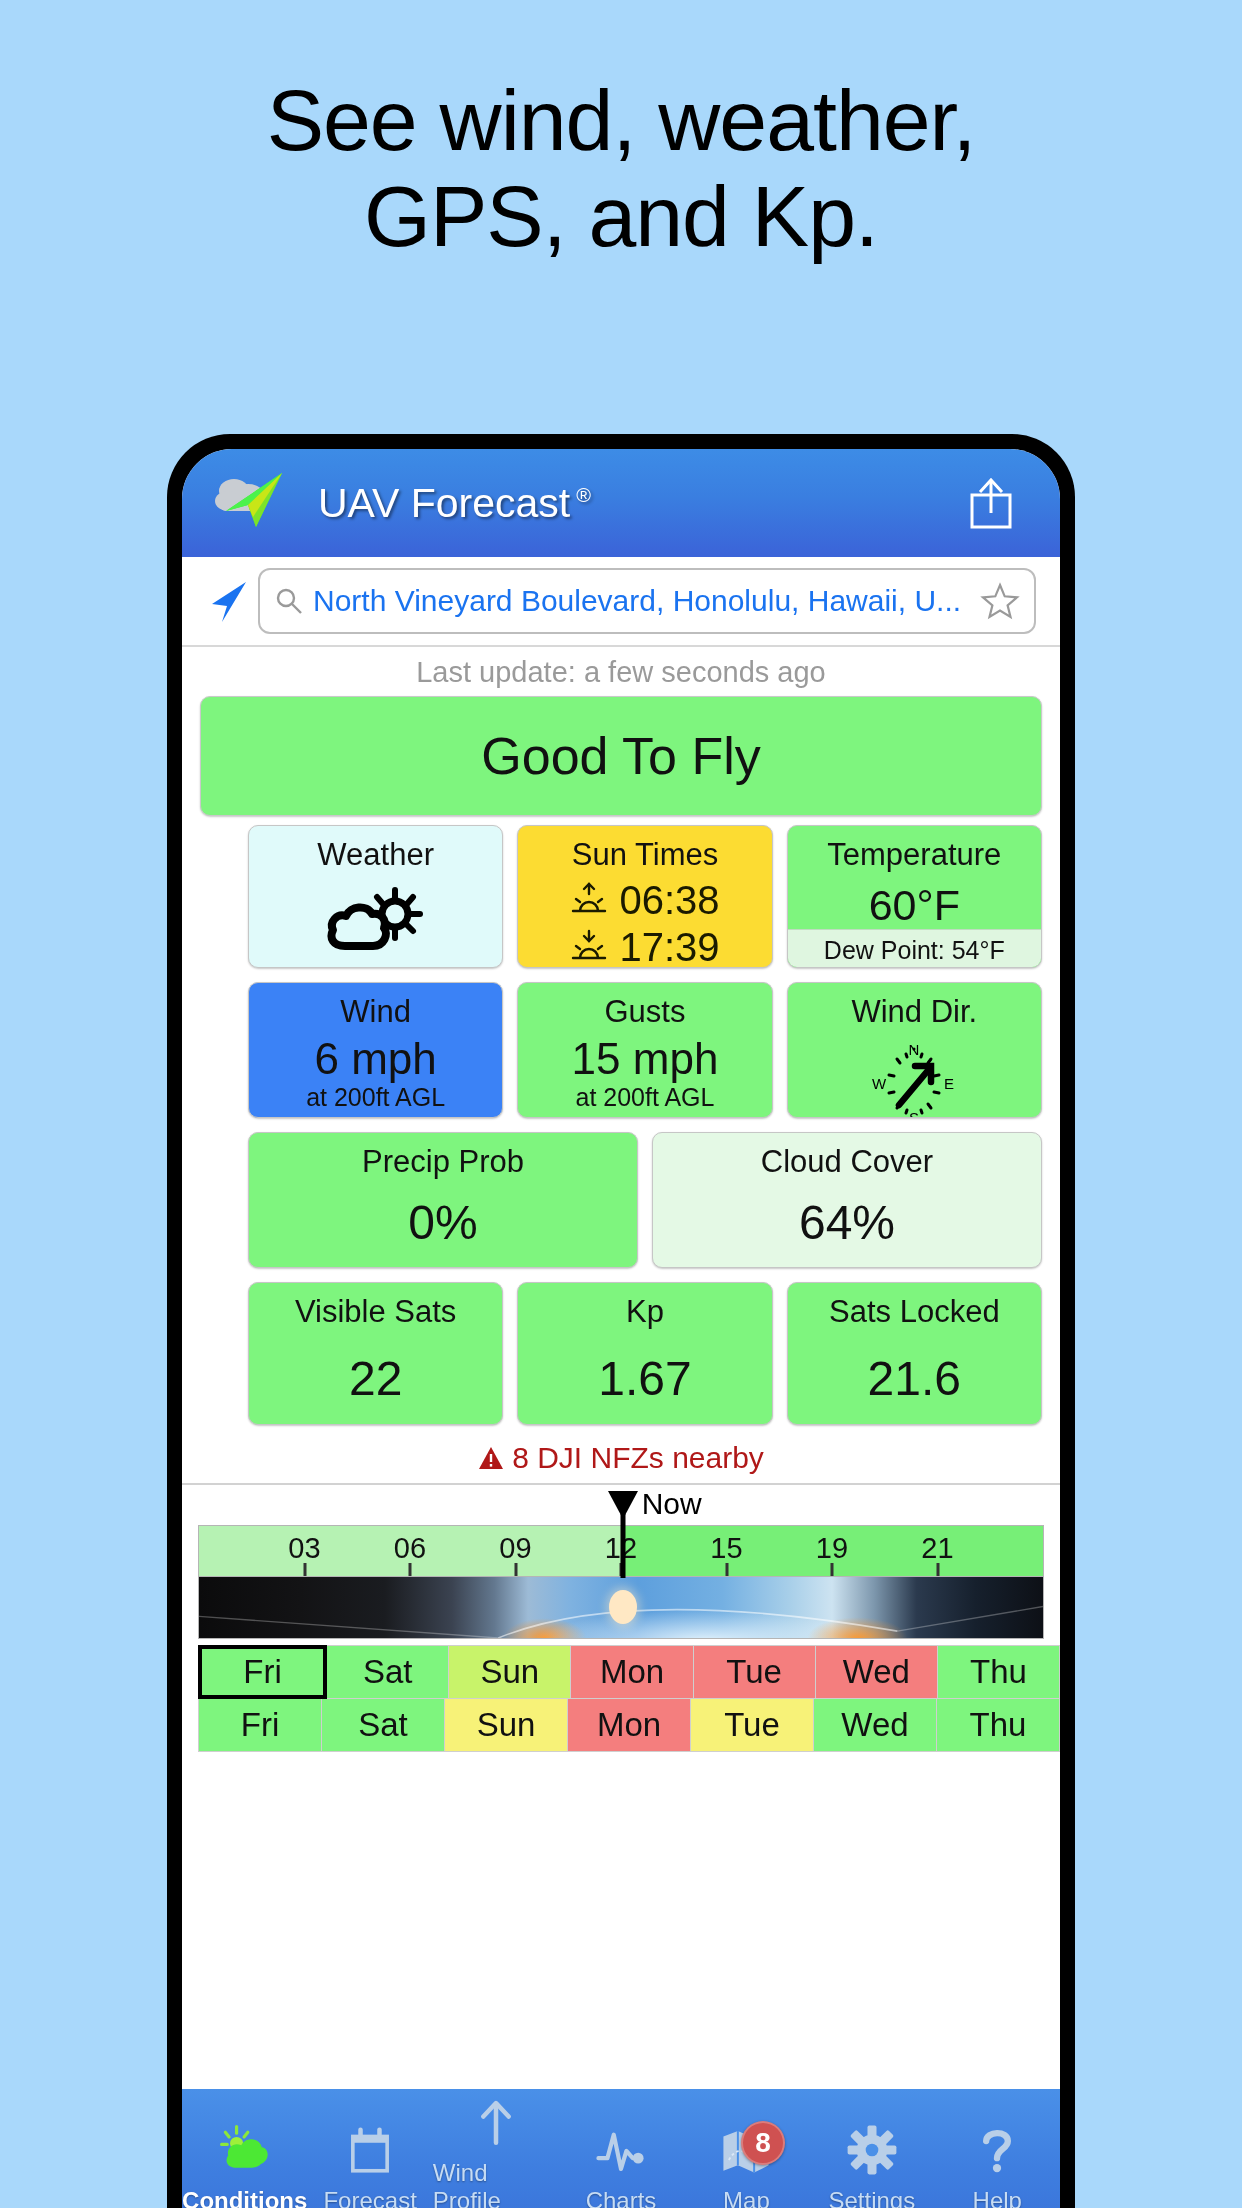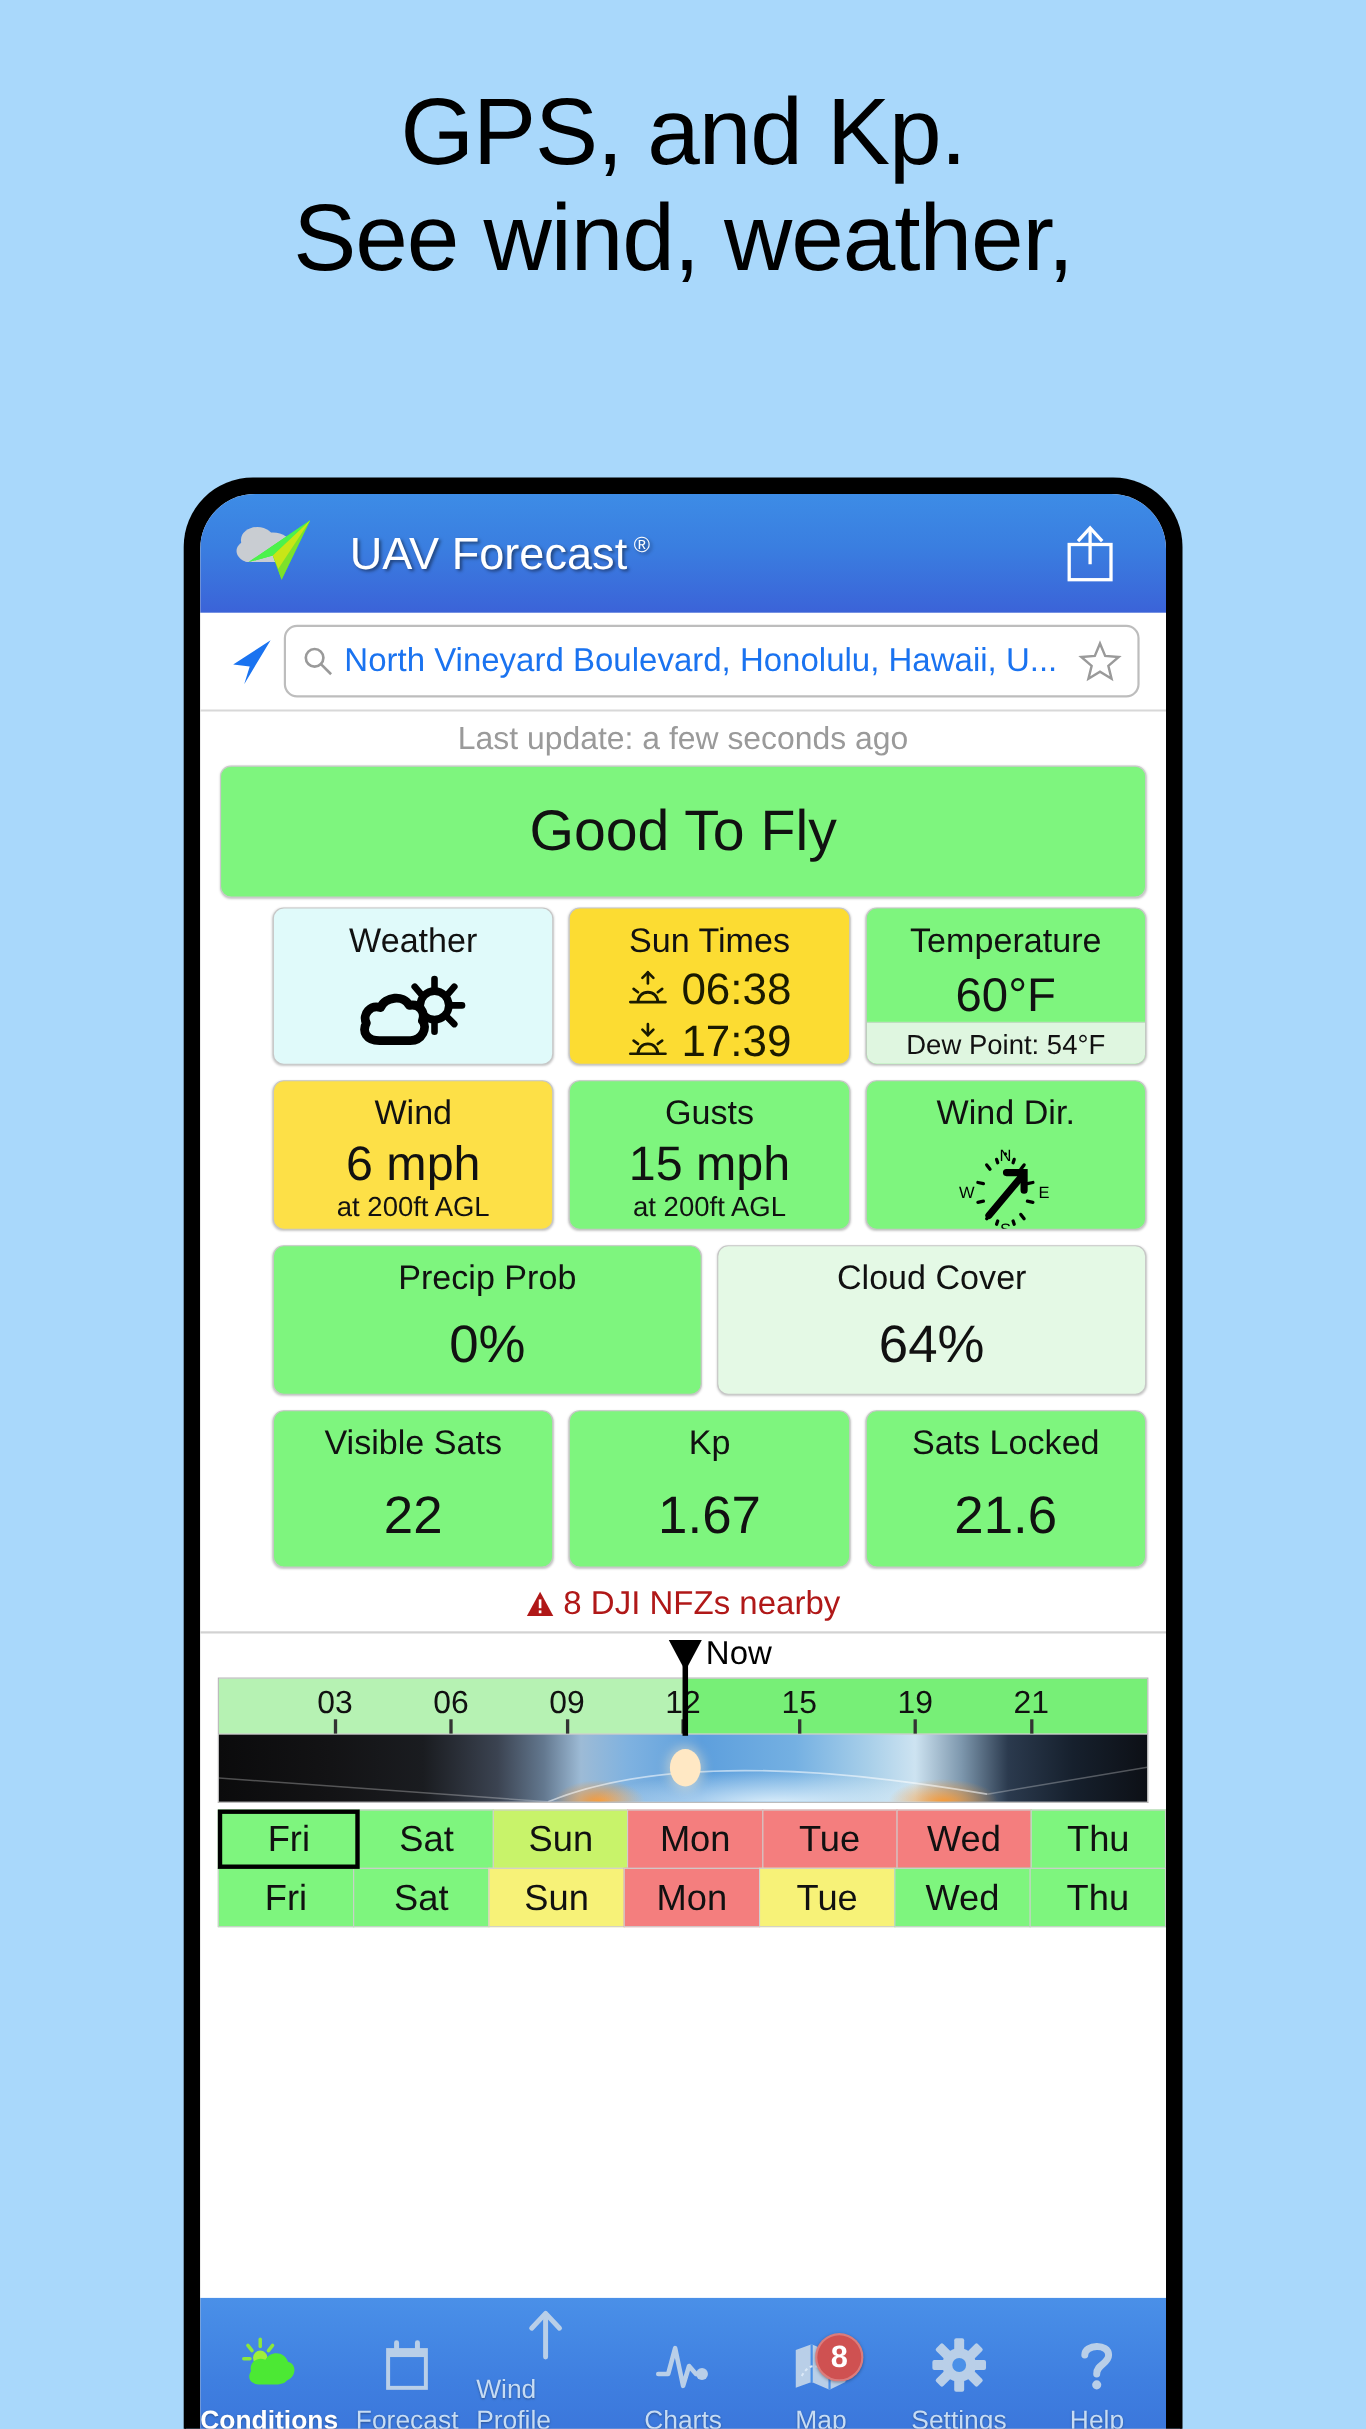--- a/index.html
+++ b/index.html
@@ -238,22 +238,22 @@
     border: 2px solid rgba(255,255,255,.25);
     box-shadow: 0 1px 3px rgba(0,0,0,.35);
   }
 </style>
 </head>
 <body>
 
 <div class="page">
 
   <div class="headline">
+    <span class="hl-line">See wind, weather,</span>
     <span class="hl-line">GPS, and Kp.</span>
-    <span class="hl-line">See wind, weather,</span>
   </div>
 
   <div class="phone">
     <div class="screen">
 
       <div class="app-header">
         <div class="logo">
           <svg viewBox="0 0 84 76">
             <ellipse cx="22" cy="26" rx="15" ry="12" fill="#c9cdd2"></ellipse>
             <ellipse cx="36" cy="32" rx="17" ry="13" fill="#c9cdd2"></ellipse>
@@ -365,21 +365,21 @@
             <div class="card" style="background:#7ef57e">
               <div class="temp-top">
                 <div class="card-title">Temperature</div>
                 <div class="card-value">60°F</div>
               </div>
               <div class="dew-band">Dew Point: 54°F</div>
             </div>
           </div>
 
           <div class="card-row row2">
-            <div class="card" style="background:#fde047">
+            <div class="card" style="background:#3b82f6">
               <div class="card-title">Wind</div>
               <div class="card-value">6 mph</div>
               <div class="card-sub">at 200ft AGL</div>
             </div>
             <div class="card" style="background:#7ef57e">
               <div class="card-title">Gusts</div>
               <div class="card-value">15 mph</div>
               <div class="card-sub">at 200ft AGL</div>
             </div>
             <div class="card" style="background:#7ef57e">

